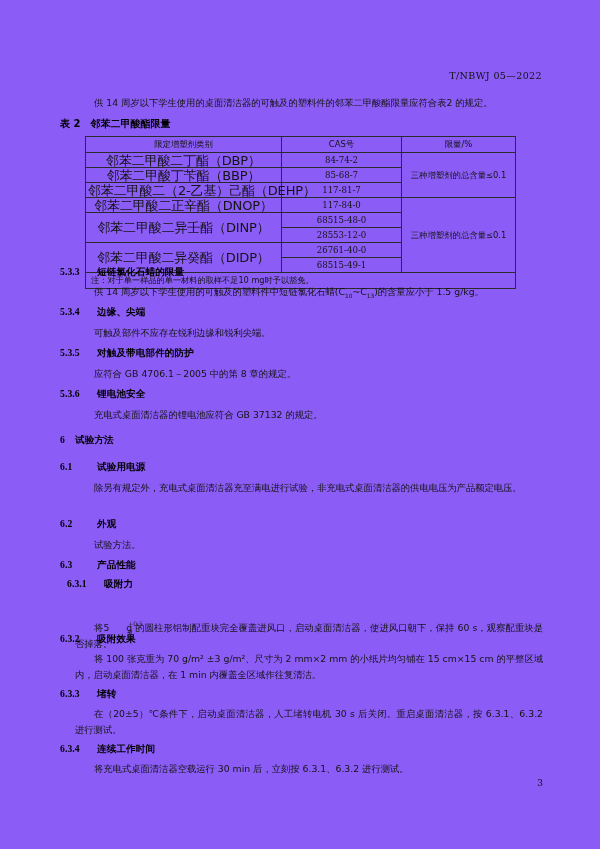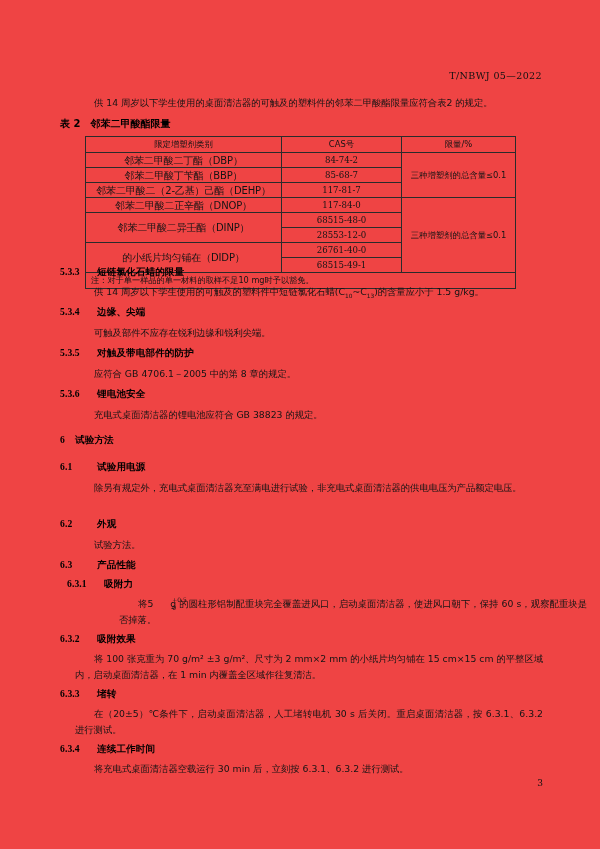--- a/index.html
+++ b/index.html
@@ -13,21 +13,21 @@
     position: relative;
     font-family: "DejaVu Sans", "Liberation Sans", sans-serif;
     color: #1a1a1a;
     overflow: hidden;
   }
   .page {
     position: absolute;
     left: 0; top: 0;
     width: 600px;
     height: 849px;
-    background: #ef4444;
+    background: #8b5cf6;
   }
   
   .header {
     position: absolute;
     left: 60px;
     top: 70px;
     width: 482px;
     text-align: right;
     font-family: "DejaVu Serif", "Liberation Serif", serif;
     font-size: 9.5px;
@@ -105,21 +105,21 @@
   table.phthalate thead th {
     font-weight: normal;
     height: 13px;
     border-top-width: 1.1px;
   }
   table.phthalate td.cas {
     font-family: "DejaVu Serif", "Liberation Serif", serif;
     font-size: 8.6px;
   }
   table.phthalate td.name {
-    font-size: 10px;
+    font-size: 13px;
     letter-spacing: -0.15px;
     margin-top: 42px;
   }
   table.phthalate td.limit {
     font-size: 8.4px;
   }
   table.phthalate tr.note-row td {
     text-align: left;
     padding-left: 5px;
     font-size: 8.2px;
@@ -205,21 +205,21 @@
           <td class="limit" rowspan="5">三种增塑剂的总含量≤0.1</td>
         </tr>
         <tr>
           <td class="name" rowspan="2">邻苯二甲酸二异壬酯（DINP）</td>
           <td class="cas">68515-48-0</td>
         </tr>
         <tr>
           <td class="cas">28553-12-0</td>
         </tr>
         <tr>
-          <td class="name" rowspan="2">的小纸片均匀铺在（DIDP）</td>
+          <td class="name" rowspan="2">邻苯二甲酸二异癸酯（DIDP）</td>
           <td class="cas">26761-40-0</td>
         </tr>
         <tr>
           <td class="cas">68515-49-1</td>
         </tr>
         <tr class="note-row">
           <td colspan="3">注：对于单一样品的单一材料的取样不足10 mg时予以豁免。</td>
         </tr>
       </tbody>
     </table>
@@ -236,21 +236,21 @@
   <div class="body-block indent" style="top:325px;">可触及部件不应存在锐利边缘和锐利尖端。</div>
 
   <div class="heading" style="top:347px;">
     <span class="num w3">5.3.5</span><span class="ttl">对触及带电部件的防护</span>
   </div>
   <div class="body-block indent" style="top:366px;">应符合 GB 4706.1－2005 中的第 8 章的规定。</div>
 
   <div class="heading" style="top:388px;">
     <span class="num w3">5.3.6</span><span class="ttl">锂电池安全</span>
   </div>
-  <div class="body-block indent" style="top:407px;">充电式桌面清洁器的锂电池应符合 GB 38823 的规定。</div>
+  <div class="body-block indent" style="top:407px;">充电式桌面清洁器的锂电池应符合 GB 37132 的规定。</div>
 
   <div class="heading" style="top:434px;">
     <span class="num w1">6</span><span class="ttl">试验方法</span>
   </div>
 
   <div class="heading" style="top:461px;">
     <span class="num w3">6.1</span><span class="ttl">试验用电源</span>
   </div>
   <div class="body-block indent" style="top:480px;">除另有规定外，充电式桌面清洁器充至满电进行试验，非充电式桌面清洁器的供电电压为产品额定电压。</div>
 
@@ -259,21 +259,21 @@
   </div>
   <div class="body-block indent" style="top:537px;">试验方法。</div>
 
   <div class="heading" style="top:559px;">
     <span class="num w3">6.3</span><span class="ttl">产品性能</span>
   </div>
 
   <div class="heading" style="top:578px;margin-left:7px;">
     <span class="num w3">6.3.1</span><span class="ttl">吸附力</span>
   </div>
-  <div class="body-block indent" style="top:596px;margin-left:44px;"><span>将5</span><span class="frac"><span class="up">+0.5</span><span class="dn">0</span></span><span>g 的圆柱形铝制配重块完全覆盖进风口，启动桌面清洁器，使进风口朝下，保持 60 s，观察配重块是否掉落。</span></div>
+  <div class="body-block indent" style="top:620px;"><span>将5</span><span class="frac"><span class="up">+0.5</span><span class="dn">0</span></span><span>g 的圆柱形铝制配重块完全覆盖进风口，启动桌面清洁器，使进风口朝下，保持 60 s，观察配重块是否掉落。</span></div>
 
   <div class="heading" style="top:633px;">
     <span class="num w3">6.3.2</span><span class="ttl">吸附效果</span>
   </div>
   <div class="body-block indent" style="top:651px;">将 100 张克重为 70 g/m² ±3 g/m²、尺寸为 2 mm×2 mm 的小纸片均匀铺在 15 cm×15 cm 的平整区域内，启动桌面清洁器，在 1 min 内覆盖全区域作往复清洁。</div>
 
   <div class="heading" style="top:688px;">
     <span class="num w3">6.3.3</span><span class="ttl">堵转</span>
   </div>
   <div class="body-block indent" style="top:706px;">在（20±5）℃条件下，启动桌面清洁器，人工堵转电机 30 s 后关闭。重启桌面清洁器，按 6.3.1、6.3.2 进行测试。</div>

